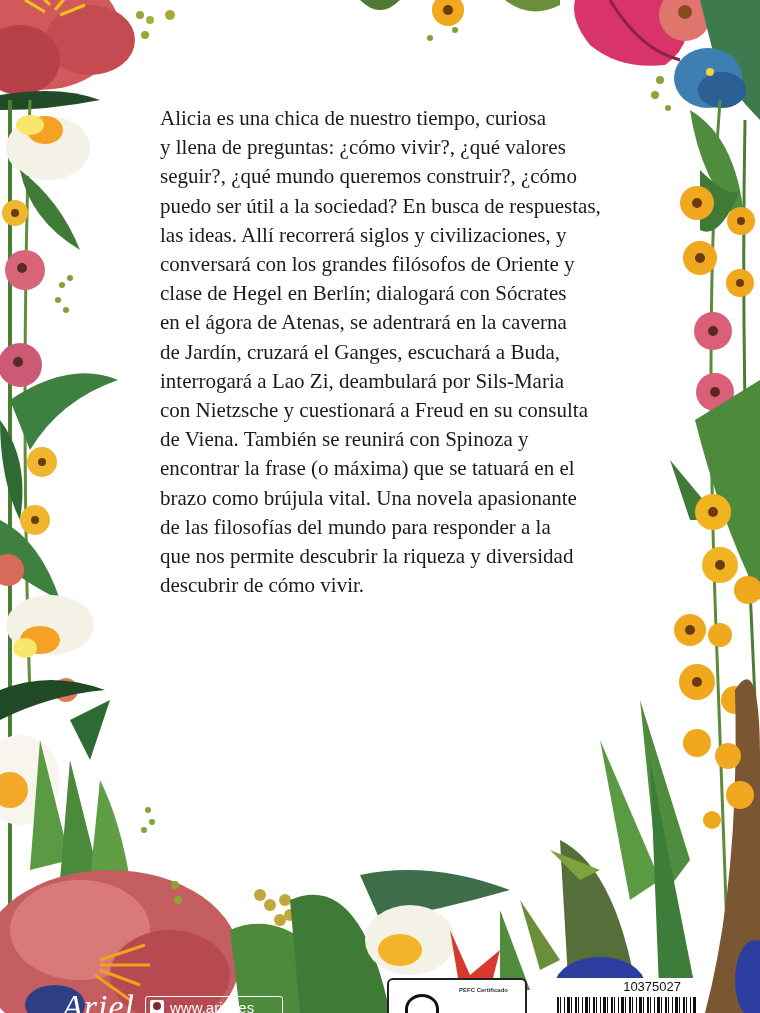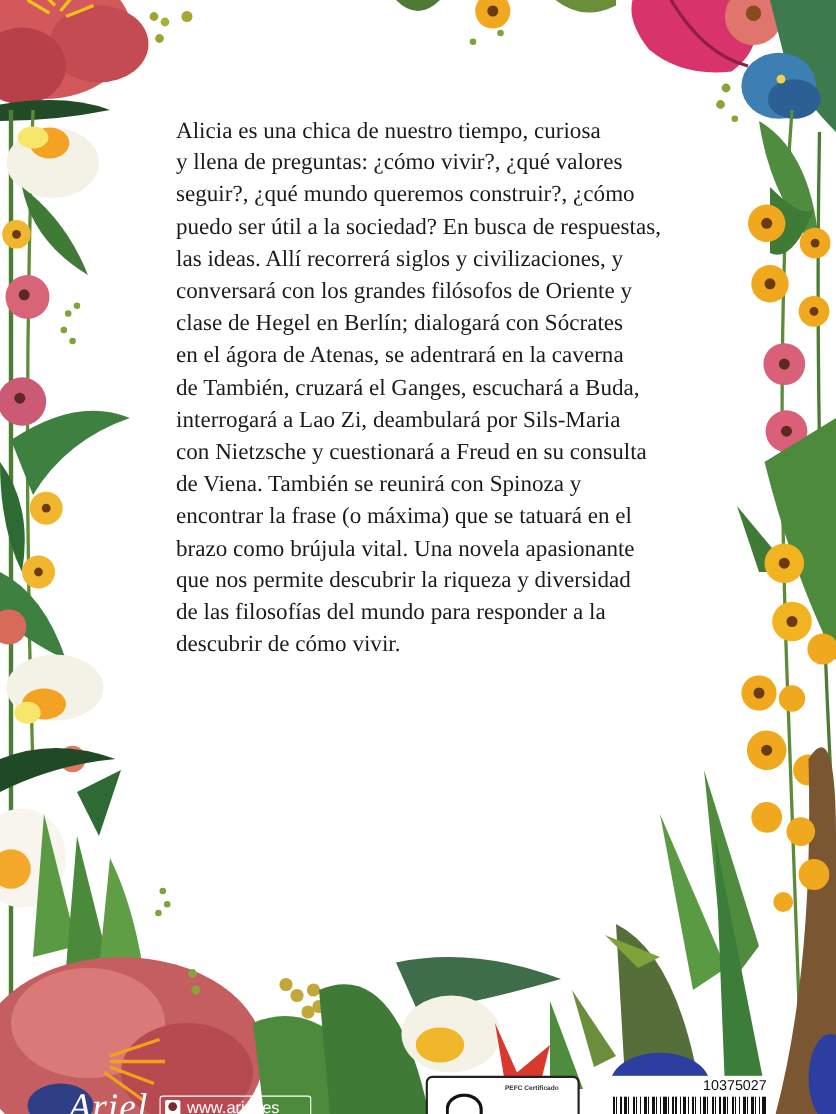--- a/index.html
+++ b/index.html
@@ -49,21 +49,21 @@
   }
   .pefc-label {
     position: absolute; left: 70px; top: 7px;
     font-family: "Liberation Sans", sans-serif; font-size: 6px; font-weight: bold; color: #333;
   }
   .barcode-box {
     position: absolute; left: 539px; top: 978px; width: 166px; height: 40px;
     background: #ffffff;
   }
   .barcode-num {
-    position: absolute; right: 8px; top: 1px;
+    position: absolute; right: 24px; top: 1px;
     font-family: "Liberation Sans", sans-serif; font-size: 13px; color: #111; text-align: center;
   }
   .barcode-bars {
     position: absolute; left: 18px; top: 19px; width: 140px; height: 22px;
     background: repeating-linear-gradient(90deg,
       #111 0 2px, #fff 2px 3px, #111 3px 4px, #fff 4px 7px,
       #111 7px 8px, #fff 8px 10px, #111 10px 13px, #fff 13px 14px,
       #111 14px 15px, #fff 15px 18px);
   }
 </style>
@@ -237,28 +237,28 @@
 
   <div class="blurb">
     <span class="line">Alicia es una chica de nuestro tiempo, curiosa</span>
     <span class="line">y llena de preguntas: ¿cómo vivir?, ¿qué valores</span>
     <span class="line">seguir?, ¿qué mundo queremos construir?, ¿cómo</span>
     <span class="line">puedo ser útil a la sociedad? En busca de respuestas,</span>
     <span class="line">las ideas. Allí recorrerá siglos y civilizaciones, y</span>
     <span class="line">conversará con los grandes filósofos de Oriente y</span>
     <span class="line">clase de Hegel en Berlín; dialogará con Sócrates</span>
     <span class="line">en el ágora de Atenas, se adentrará en la caverna</span>
-    <span class="line">de También, cruzará el Ganges, escuchará a Buda,</span>
+    <span class="line">de Jardín, cruzará el Ganges, escuchará a Buda,</span>
     <span class="line">interrogará a Lao Zi, deambulará por Sils-Maria</span>
     <span class="line">con Nietzsche y cuestionará a Freud en su consulta</span>
     <span class="line">de Viena. También se reunirá con Spinoza y</span>
     <span class="line">encontrar la frase (o máxima) que se tatuará en el</span>
     <span class="line">brazo como brújula vital. Una novela apasionante</span>
+    <span class="line">de las filosofías del mundo para responder a la</span>
     <span class="line">que nos permite descubrir la riqueza y diversidad</span>
-    <span class="line">de las filosofías del mundo para responder a la</span>
     <span class="line">descubrir de cómo vivir.</span>
   </div>
 
   <div class="ariel-logo">Ariel</div>
 
   <div class="web-box">
     <span class="web-icon"></span>
     <span>www.ariel.es</span>
   </div>
 

